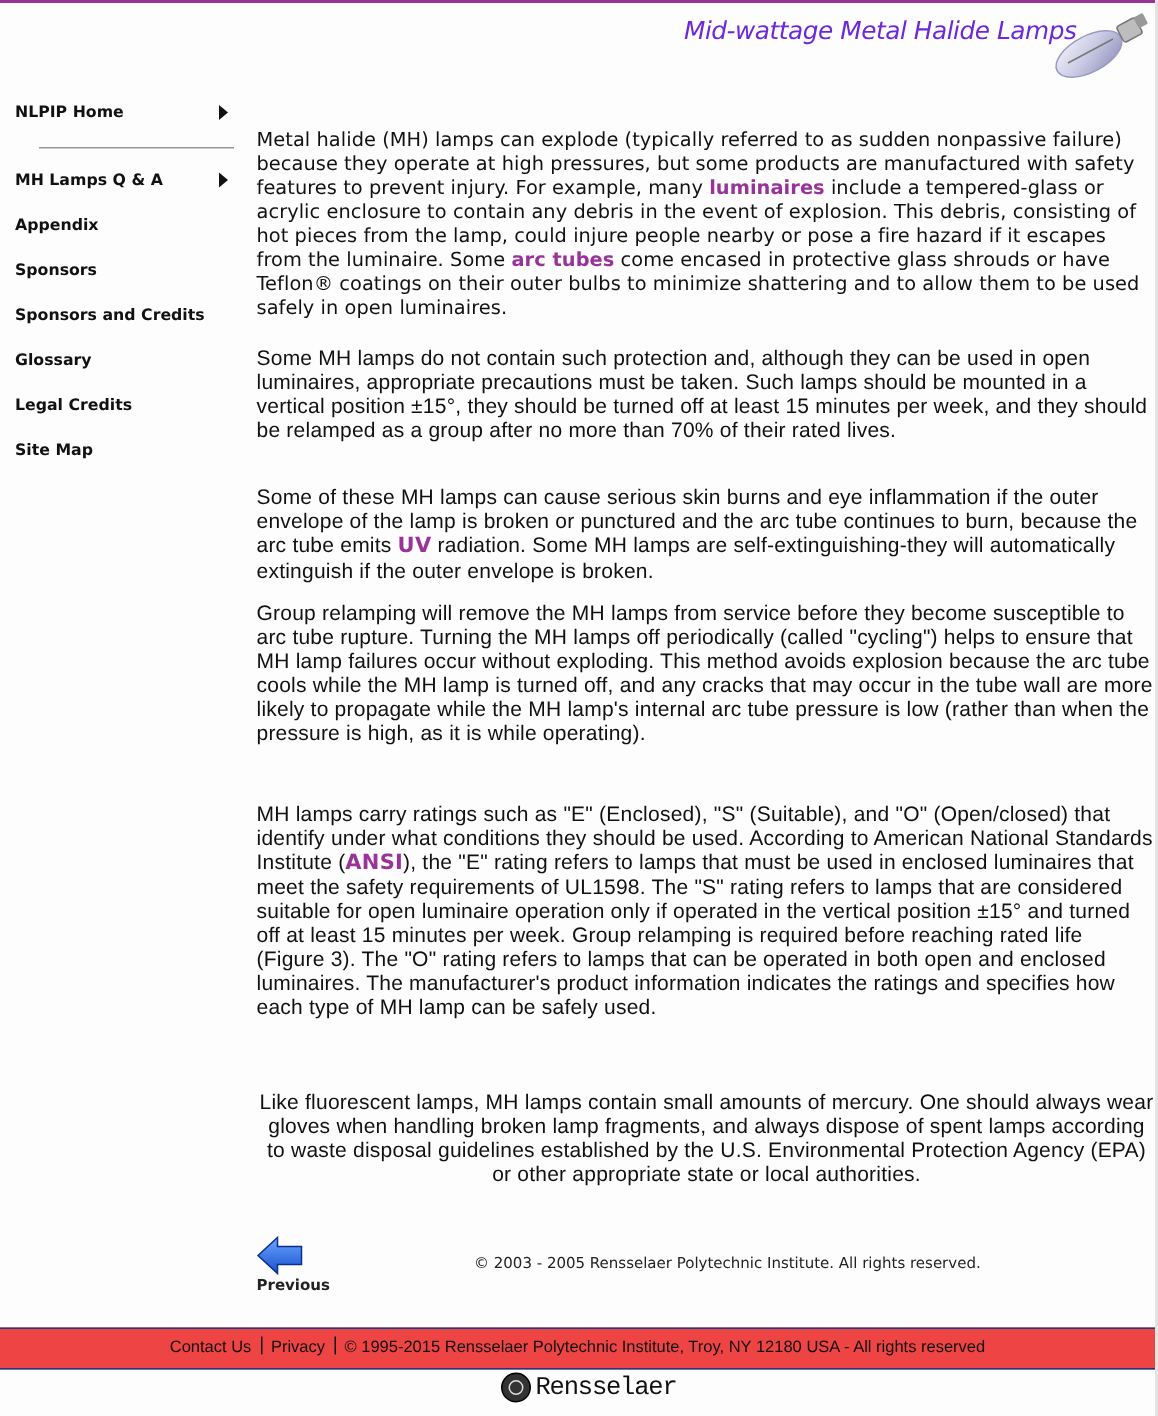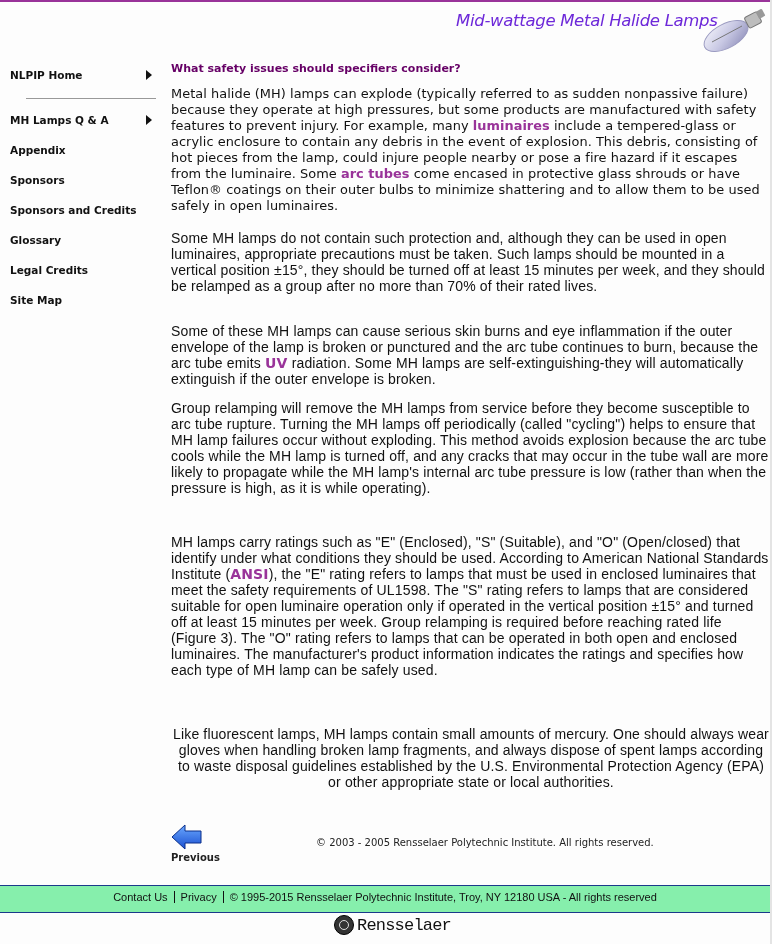--- a/index.html
+++ b/index.html
@@ -20,21 +20,21 @@
   .lnk { color:#993399; font-weight:bold; font-family:"DejaVu Sans", sans-serif; cursor:pointer; }
   .p1 { position:absolute; top:24px; width:600px; }
   .p2 { position:absolute; top:168px; width:600px; }
   .p3 { position:absolute; top:261px; width:600px; }
   .p4 { position:absolute; top:338px; width:600px; }
   .p5 { position:absolute; top:472px; width:600px; }
   .p6 { position:absolute; top:664px; width:600px;text-align:center; }
   .prev { position:absolute; left:171px; top:824px; width:50px; text-align:left; cursor:pointer; }
   .prev-label { position:absolute; left:0; top:28px; font-size:10px; color:#222; white-space:nowrap;font-weight:bold; }
   .copy1 { position:absolute; left:316px; top:837px; font-size:10px; color:#222; white-space:nowrap; }
-  .footer-band { position:absolute; left:0; top:885px; width:770px; height:26px; background:#86efac; border-top:1px solid #1a3a8a; border-bottom:1px solid #1a3a8a; }
+  .footer-band { position:absolute; left:0; top:885px; width:770px; height:26px; background:#ef4444; border-top:1px solid #1a3a8a; border-bottom:1px solid #1a3a8a; }
   .footer-text { position:absolute; left:0; top:5px; width:770px; text-align:center; font-family:"Liberation Sans", sans-serif; font-size:11px; color:#111; white-space:nowrap; }
   .footer-text a { color:#111; text-decoration:none; cursor:pointer; }
   .fsep { display:inline-block; width:1px; height:12px; background:#111; vertical-align:-2px; margin:0 6px; }
   .rpi { position:absolute; left:334px; top:915px; display:flex; align-items:center; }
   .rpi-seal { width:18px; height:18px; border-radius:50%; background:#333; border:1px solid #000; position:relative; }
   .rpi-seal::after { content:""; position:absolute; left:4px; top:4px; width:8px; height:8px; border-radius:50%; border:1px solid #ddd; }
   .rpi-name { font-family:Liberation Mono, monospace; font-size:17px; color:#111; margin-left:3px; letter-spacing:-0.8px; }
 </style>
 </head>
 <body>
@@ -65,21 +65,20 @@
   <div class="nav-arrow" style="top:115px"></div>
   <div class="nav-item" style="top:144px">Appendix</div>
   <div class="nav-item" style="top:174px">Sponsors</div>
   <div class="nav-item" style="top:204px">Sponsors and Credits</div>
   <div class="nav-item" style="top:234px">Glossary</div>
   <div class="nav-item" style="top:264px">Legal Credits</div>
   <div class="nav-item" style="top:294px">Site Map</div>
 </div>
 
 <div class="main">
-  <div class="q-title">What safety issues should specifiers consider?</div>
 
   <p class="verd p1"><span>Metal halide (MH) lamps can explode (typically referred to as sudden nonpassive failure) because they operate at high pressures, but some products are manufactured with safety features to prevent injury. For example, many </span><span class="lnk">luminaires</span><span> include a tempered-glass or acrylic enclosure to contain any debris in the event of explosion. This debris, consisting of hot pieces from the lamp, could injure people nearby or pose a fire hazard if it escapes from the luminaire. Some </span><span class="lnk">arc tubes</span><span> come encased in protective glass shrouds or have Teflon® coatings on their outer bulbs to minimize shattering and to allow them to be used safely in open luminaires.</span></p>
 
   <p class="helv p2">Some MH lamps do not contain such protection and, although they can be used in open luminaires, appropriate precautions must be taken. Such lamps should be mounted in a vertical position ±15°, they should be turned off at least 15 minutes per week, and they should be relamped as a group after no more than 70% of their rated lives.</p>
 
   <p class="helv p3"><span>Some of these MH lamps can cause serious skin burns and eye inflammation if the outer envelope of the lamp is broken or punctured and the arc tube continues to burn, because the arc tube emits </span><span class="lnk">UV</span><span> radiation. Some MH lamps are self-extinguishing-they will automatically extinguish if the outer envelope is broken.</span></p>
 
   <p class="helv p4">Group relamping will remove the MH lamps from service before they become susceptible to arc tube rupture. Turning the MH lamps off periodically (called "cycling") helps to ensure that MH lamp failures occur without exploding. This method avoids explosion because the arc tube cools while the MH lamp is turned off, and any cracks that may occur in the tube wall are more likely to propagate while the MH lamp's internal arc tube pressure is low (rather than when the pressure is high, as it is while operating).</p>
 
   <p class="helv p5"><span>MH lamps carry ratings such as "E" (Enclosed), "S" (Suitable), and "O" (Open/closed) that identify under what conditions they should be used. According to American National Standards Institute (</span><span class="lnk">ANSI</span><span>), the "E" rating refers to lamps that must be used in enclosed luminaires that meet the safety requirements of UL1598. The "S" rating refers to lamps that are considered suitable for open luminaire operation only if operated in the vertical position ±15° and turned off at least 15 minutes per week. Group relamping is required before reaching rated life (Figure 3). The "O" rating refers to lamps that can be operated in both open and enclosed luminaires. The manufacturer's product information indicates the ratings and specifies how each type of MH lamp can be safely used.</span></p>

